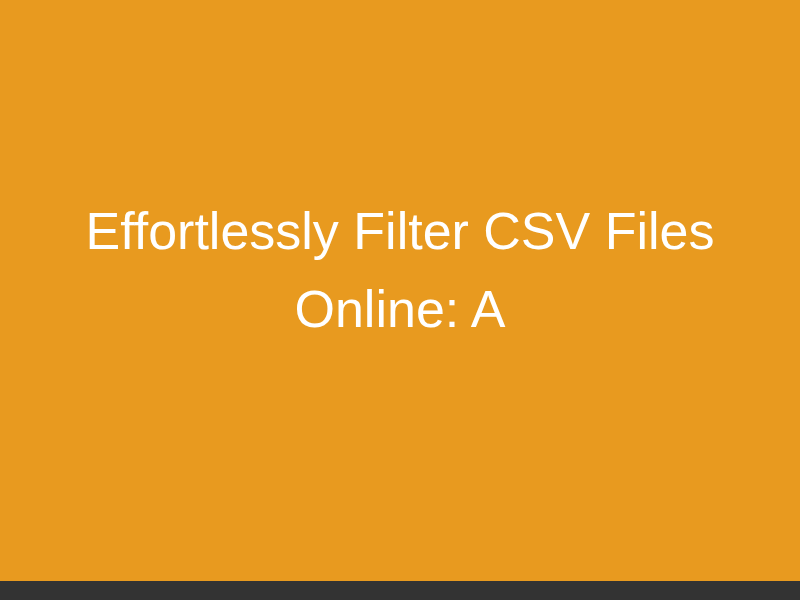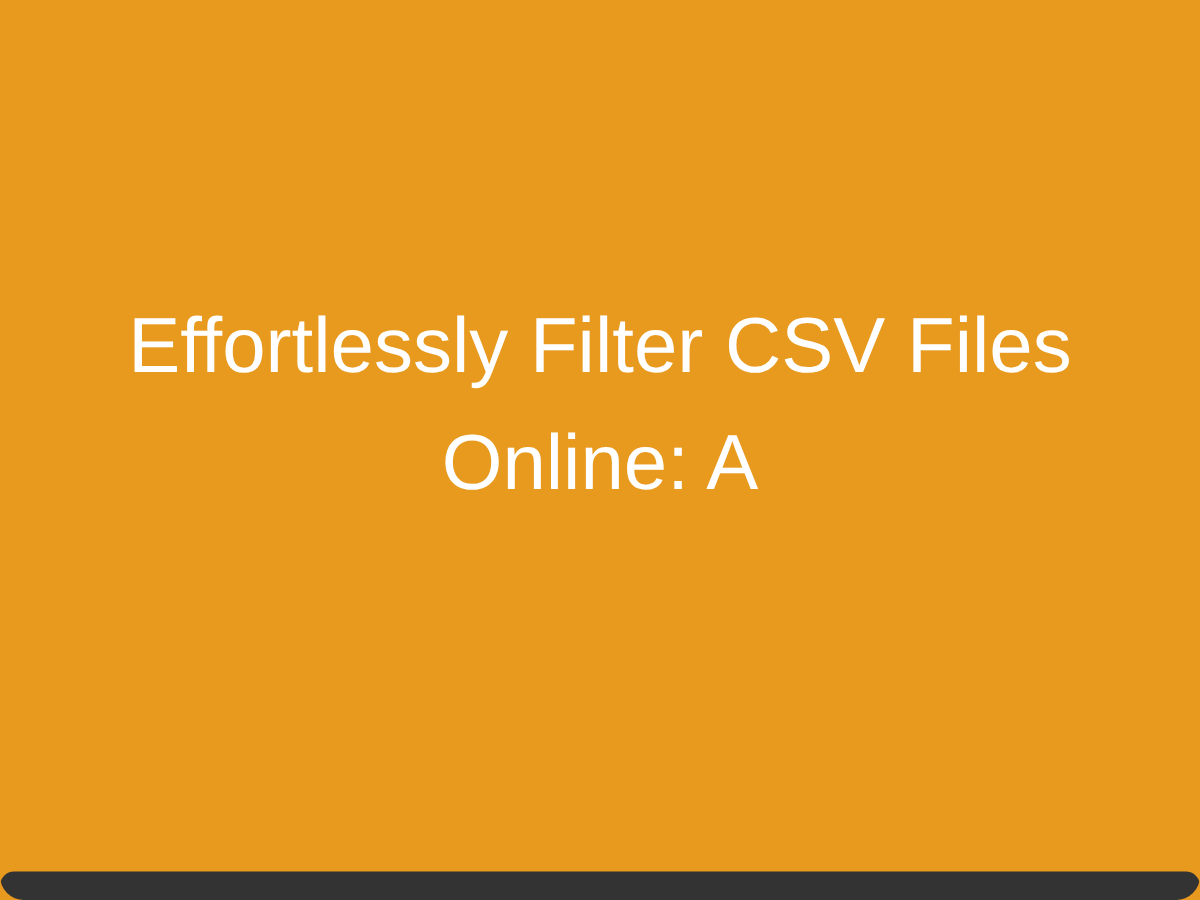--- a/index.html
+++ b/index.html
@@ -1,19 +1,18 @@
 <!DOCTYPE html>
 <html><head>
   <meta charset="utf-8">
   <style>
     * {
       margin: 0;
       padding: 0;
       box-sizing: border-box;
-      border-radius: 16px;
     }
     body {
       width: 800px;
       height: 600px;
       background-color: #e89a1f;
       position: relative;
       overflow: hidden;
     }
     .bottom-bar {
       position: absolute;

